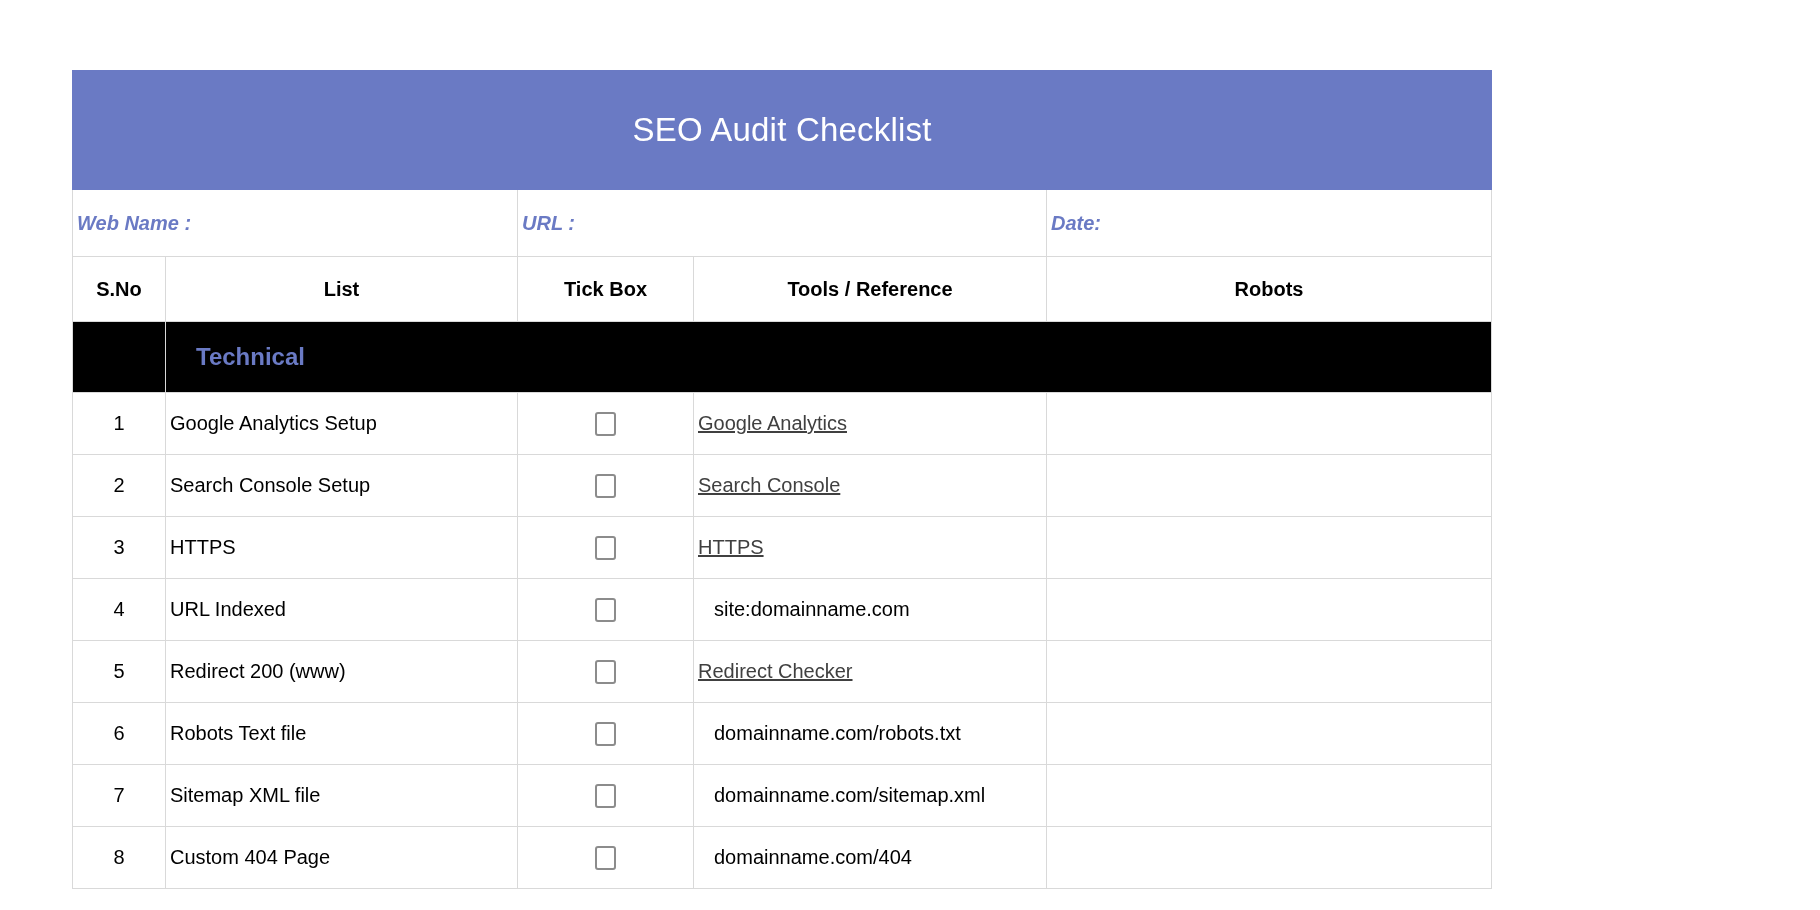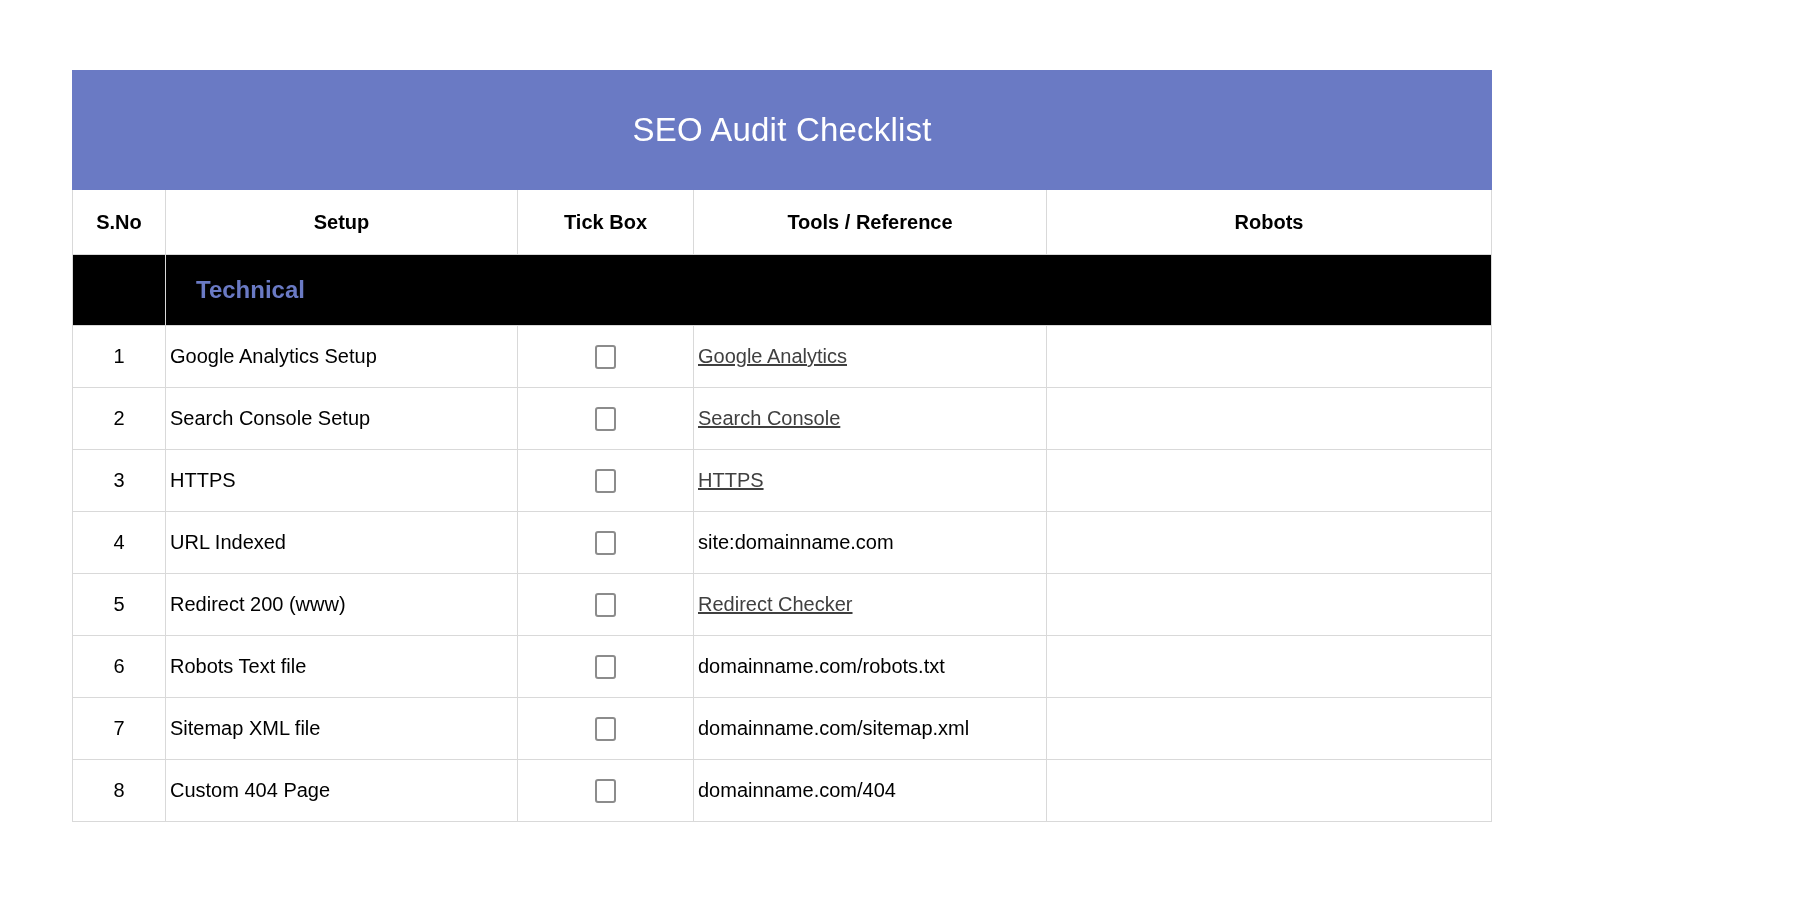--- a/index.html
+++ b/index.html
@@ -120,20 +120,21 @@
   }
 
   a.ref-link {
     color: #404040;
     text-decoration: underline;
     font-size: 20px;
   }
   .ref-plain {
     color: #000000;
     font-size: 20px;
+    margin-left: 16px;
   }
 </style>
 </head>
 <body>
 
 <div class="sheet">
   <table class="checklist">
     <colgroup>
       <col style="width:93px">
       <col style="width:352px">
@@ -141,24 +142,38 @@
       <col style="width:353px">
       <col style="width:445px">
     </colgroup>
     <tbody>
       <tr>
         <td class="title-cell" colspan="5">
           <span class="title-text">SEO Audit Checklist</span>
         </td>
       </tr>
 
+      <tr>
+        <td class="meta-cell" colspan="2">
+          <span class="meta-label">Web Name :</span>
+          <span class="ref-plain"></span>
+        </td>
+        <td class="meta-cell" colspan="2">
+          <span class="meta-label">URL :</span>
+          <span class="ref-plain"></span>
+        </td>
+        <td class="meta-cell">
+          <span class="meta-label">Date:</span>
+          <span class="ref-plain"></span>
+        </td>
+      </tr>
 
       <tr>
         <td class="colhead">S.No</td>
-        <td class="colhead">Setup</td>
+        <td class="colhead">List</td>
         <td class="colhead">Tick Box</td>
         <td class="colhead">Tools / Reference</td>
         <td class="colhead">Robots</td>
       </tr>
     </tbody>
     <tbody id="body-rows">
         <tr class="section-row">
           <td></td>
           <td colspan="4">
             <span class="section-label">Technical</span>

